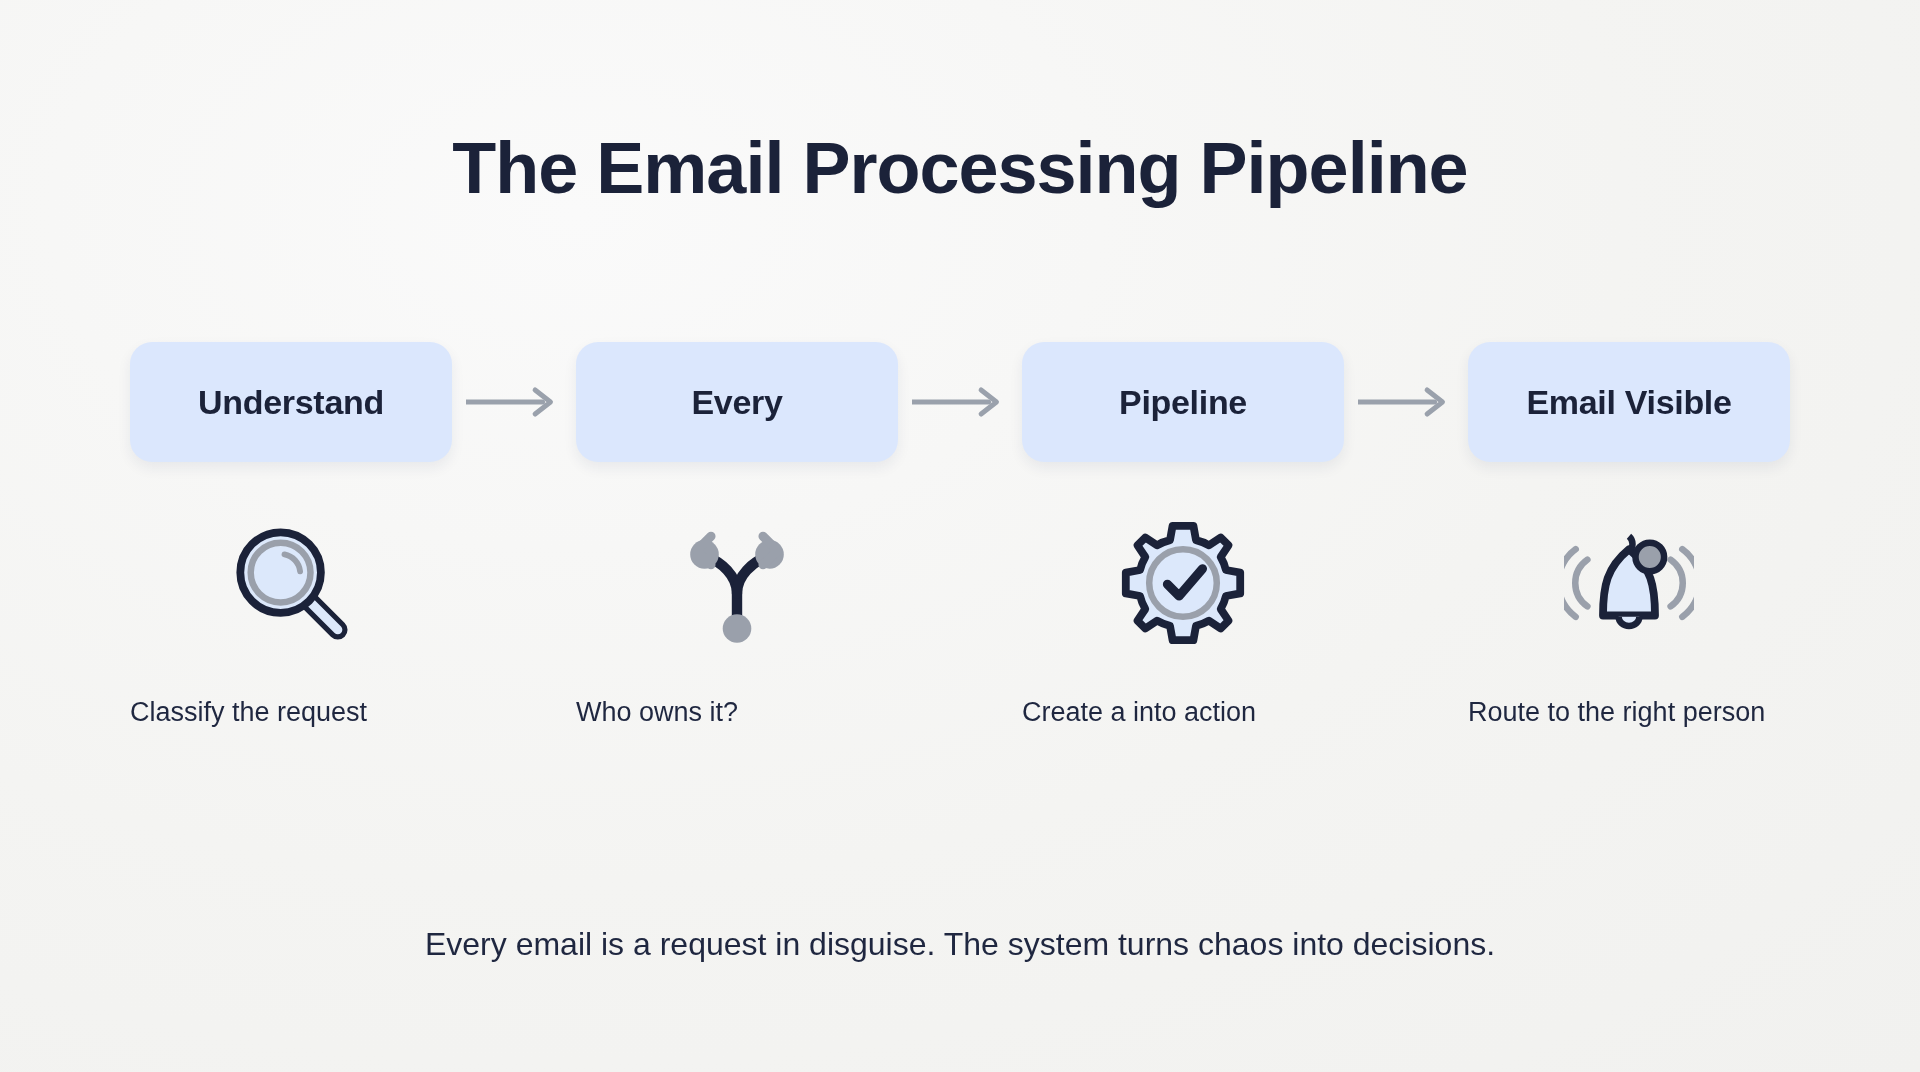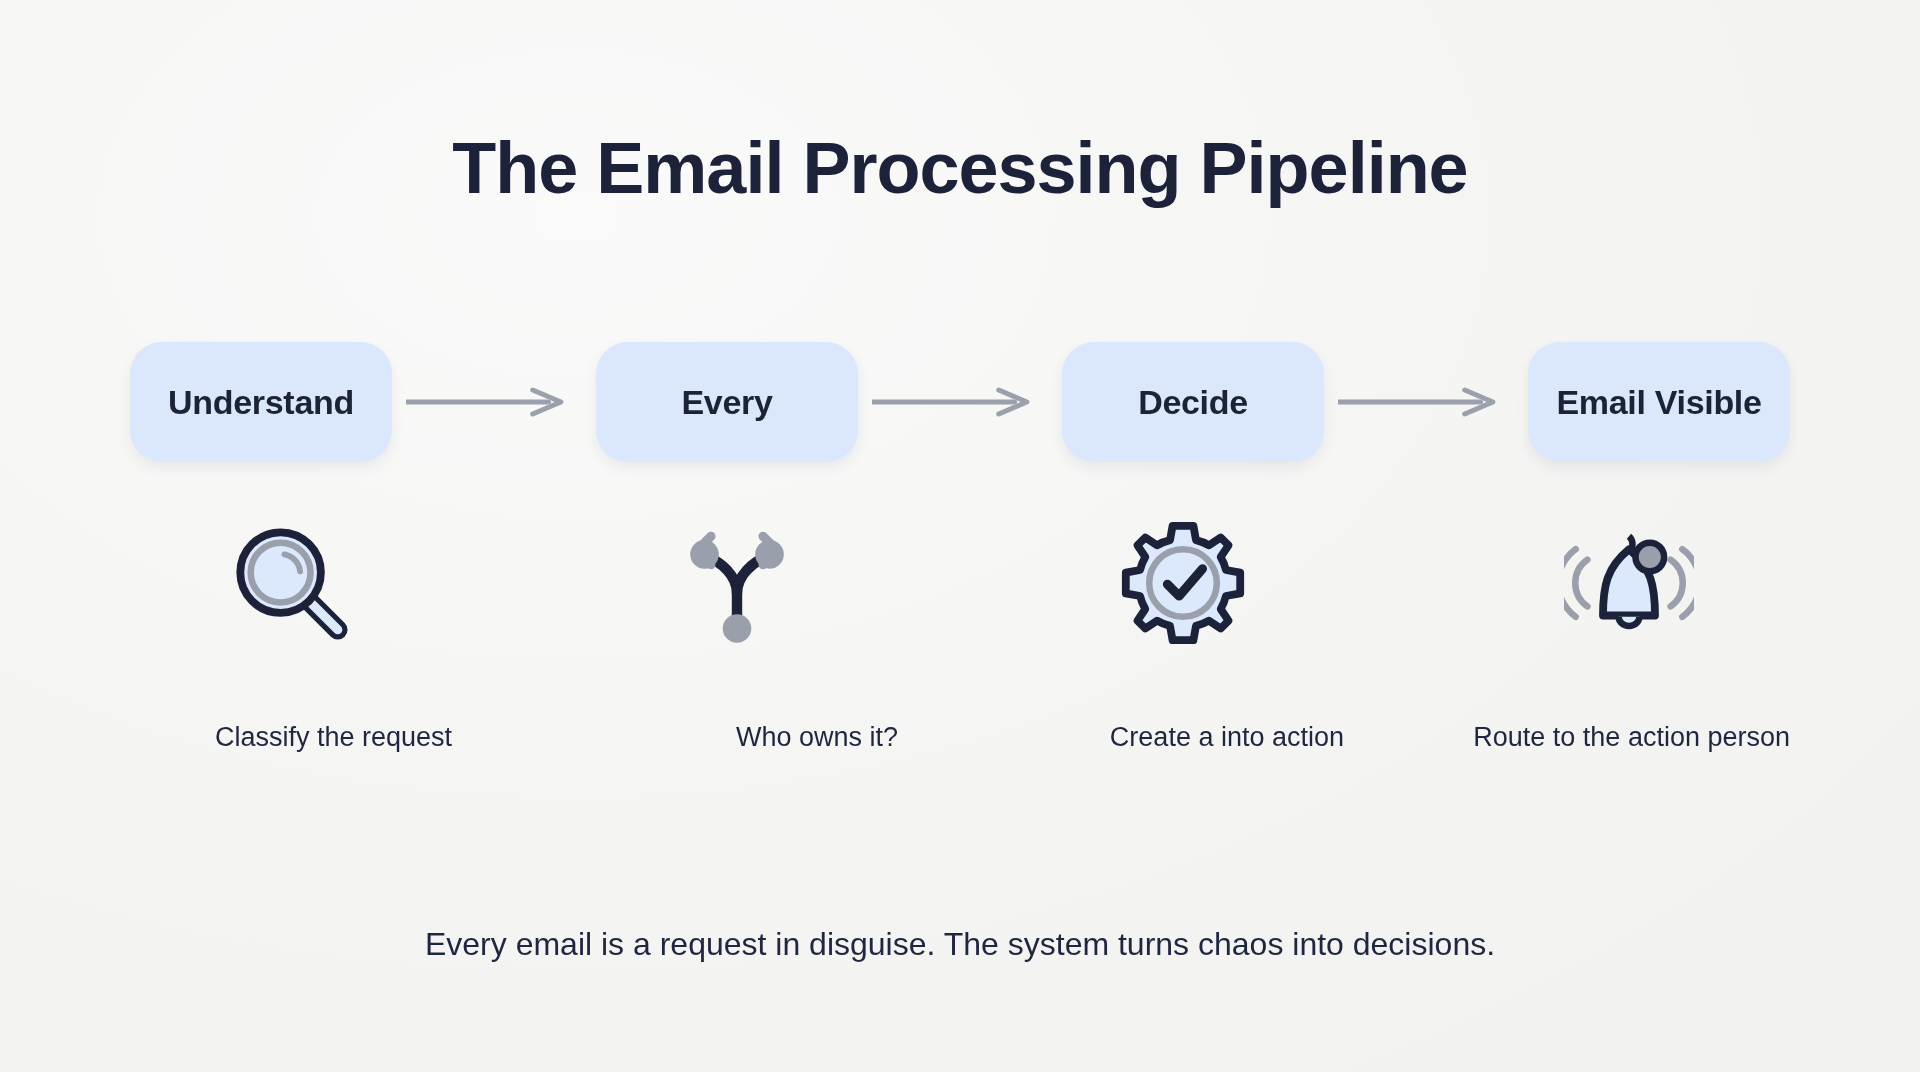--- a/index.html
+++ b/index.html
@@ -52,24 +52,24 @@
     top: 340px;
     left: 130px;
     width: 1660px;
     height: 124px;
     display: flex;
     align-items: center;
     justify-content: space-between;
   }
 
   .step-box {
-    width: 262px;
+    width: 322px;
     height: 120px;
     background: #dbe7fd;
-    border-radius: 32px;
+    border-radius: 22px;
     display: flex;
     align-items: center;
     justify-content: center;
     box-shadow: 0 6px 14px rgba(30, 45, 90, 0.07);
     flex: 0 0 auto;
   }
 
   .step-box .step-label {
     font-size: 34px;
     font-weight: bold;
@@ -111,27 +111,26 @@
   .caption-row {
     position: absolute;
     top: 694px;
     left: 130px;
     width: 1660px;
     display: flex;
     justify-content: space-between;
   }
   .caption-cell {
     width: 322px;
-    text-align: right;
+    text-align: left;
     flex: 0 0 auto;
     font-size: 27px;
     line-height: 36px;
     color: #1f2740;
     white-space: nowrap;
-    margin-top: 25px;
   }
   .caption-gap { flex: 1 1 auto; min-width: 70px; }
 
   
   .footer {
     position: absolute;
     top: 922px;
     left: 0;
     width: 1920px;
     text-align: center;
@@ -166,21 +165,21 @@
     </div>
 
     <div class="arrow">
       <svg viewBox="0 0 100 40" preserveAspectRatio="none">
         <line x1="0" y1="20" x2="80" y2="20" stroke="#9aa1ac" stroke-width="5" stroke-linecap="round"></line>
         <polyline points="72,8 88,20 72,32" fill="none" stroke="#9aa1ac" stroke-width="5" stroke-linecap="round" stroke-linejoin="round" vector-effect="non-scaling-stroke"></polyline>
       </svg>
     </div>
 
     <div class="step-box">
-      <span class="step-label">Decide</span>
+      <span class="step-label">Pipeline</span>
     </div>
 
     <div class="arrow">
       <svg viewBox="0 0 100 40" preserveAspectRatio="none">
         <line x1="0" y1="20" x2="80" y2="20" stroke="#9aa1ac" stroke-width="5" stroke-linecap="round"></line>
         <polyline points="72,8 88,20 72,32" fill="none" stroke="#9aa1ac" stroke-width="5" stroke-linecap="round" stroke-linejoin="round" vector-effect="non-scaling-stroke"></polyline>
       </svg>
     </div>
 
     <div class="step-box">
@@ -246,18 +245,18 @@
 
   </div>
 
   <div class="caption-row">
     <div class="caption-cell">Classify the request</div>
     <div class="caption-gap"></div>
     <div class="caption-cell">Who owns it?</div>
     <div class="caption-gap"></div>
     <div class="caption-cell">Create a into action</div>
     <div class="caption-gap"></div>
-    <div class="caption-cell">Route to the action person</div>
+    <div class="caption-cell">Route to the right person</div>
   </div>
 
   <div class="footer">Every email is a request in disguise. The system turns chaos into decisions.</div>
 
 </div>
 
 </body></html>

